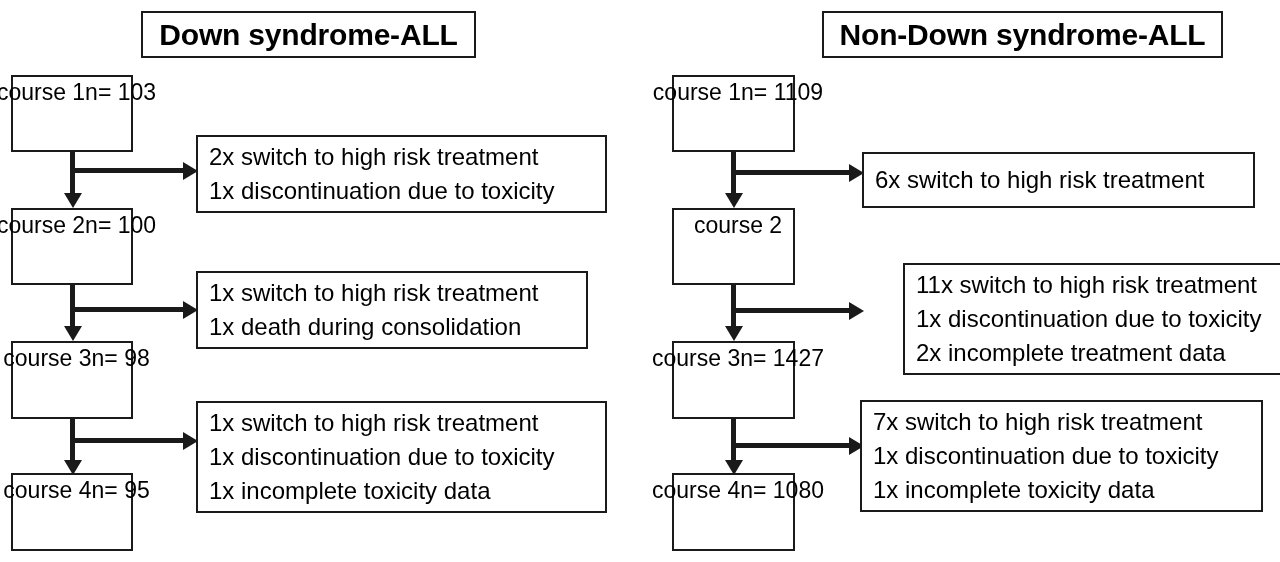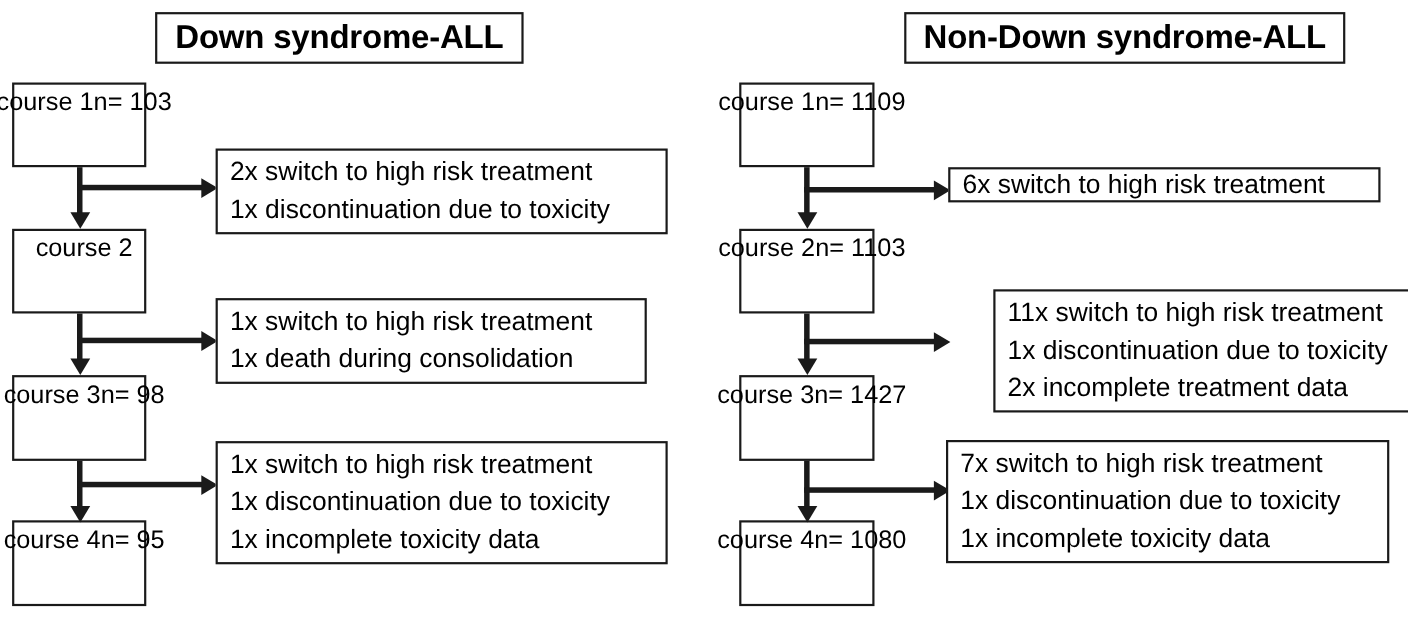--- a/index.html
+++ b/index.html
@@ -98,20 +98,21 @@
 
   <div class="box title-box" style="left:141px; top:11px; width:335px; height:47px;">Down syndrome-ALL</div>
 
   <div class="box course-box" style="left:11px; top:75px; width:122px; height:77px;">
     <span class="course-label">course 1</span>
     <span class="course-n">n= 103</span>
   </div>
 
   <div class="box course-box" style="left:11px; top:208px; width:122px; height:77px;">
     <span class="course-label">course 2</span>
+    <span class="course-n">n= 100</span>
   </div>
 
   <div class="box course-box" style="left:11px; top:341px; width:122px; height:78px;">
     <span class="course-label">course 3</span>
     <span class="course-n">n= 98</span>
   </div>
 
   <div class="box course-box" style="left:11px; top:473px; width:122px; height:78px;">
     <span class="course-label">course 4</span>
     <span class="course-n">n= 95</span>
@@ -150,21 +151,20 @@
 
   <div class="box title-box" style="left:822px; top:11px; width:401px; height:47px;">Non-Down syndrome-ALL</div>
 
   <div class="box course-box" style="left:672px; top:75px; width:123px; height:77px;">
     <span class="course-label">course 1</span>
     <span class="course-n">n= 1109</span>
   </div>
 
   <div class="box course-box" style="left:672px; top:208px; width:123px; height:77px;">
     <span class="course-label">course 2</span>
-    <span class="course-n">n= 1103</span>
   </div>
 
   <div class="box course-box" style="left:672px; top:341px; width:123px; height:78px;">
     <span class="course-label">course 3</span>
     <span class="course-n">n= 1427</span>
   </div>
 
   <div class="box course-box" style="left:672px; top:473px; width:123px; height:78px;">
     <span class="course-label">course 4</span>
     <span class="course-n">n= 1080</span>
@@ -178,21 +178,21 @@
   <div class="v-stem" style="left:731px; top:285px; height:42px;"></div>
   <div class="arrow-down" style="left:724.5px; top:326px;"></div>
   <div class="h-branch" style="left:731px; top:308px; width:120px;"></div>
   <div class="arrow-right" style="left:849px; top:301.5px;"></div>
 
   <div class="v-stem" style="left:731px; top:419px; height:42px;"></div>
   <div class="arrow-down" style="left:724.5px; top:460px;"></div>
   <div class="h-branch" style="left:731px; top:443px; width:120px;"></div>
   <div class="arrow-right" style="left:849px; top:436.5px;"></div>
 
-  <div class="box note-box" style="left:862px; top:152px; width:393px; height:32px;">
+  <div class="box note-box" style="left:862px; top:152px; width:393px; height:56px;">
     <span class="note-line">6x switch to high risk treatment</span>
   </div>
 
   <div class="box note-box" style="left:903px; top:263px; width:403px; height:112px;">
     <span class="note-line">11x switch to high risk treatment</span>
     <span class="note-line">1x discontinuation due to toxicity</span>
     <span class="note-line">2x incomplete treatment data</span>
   </div>
 
   <div class="box note-box" style="left:860px; top:400px; width:403px; height:112px;">

